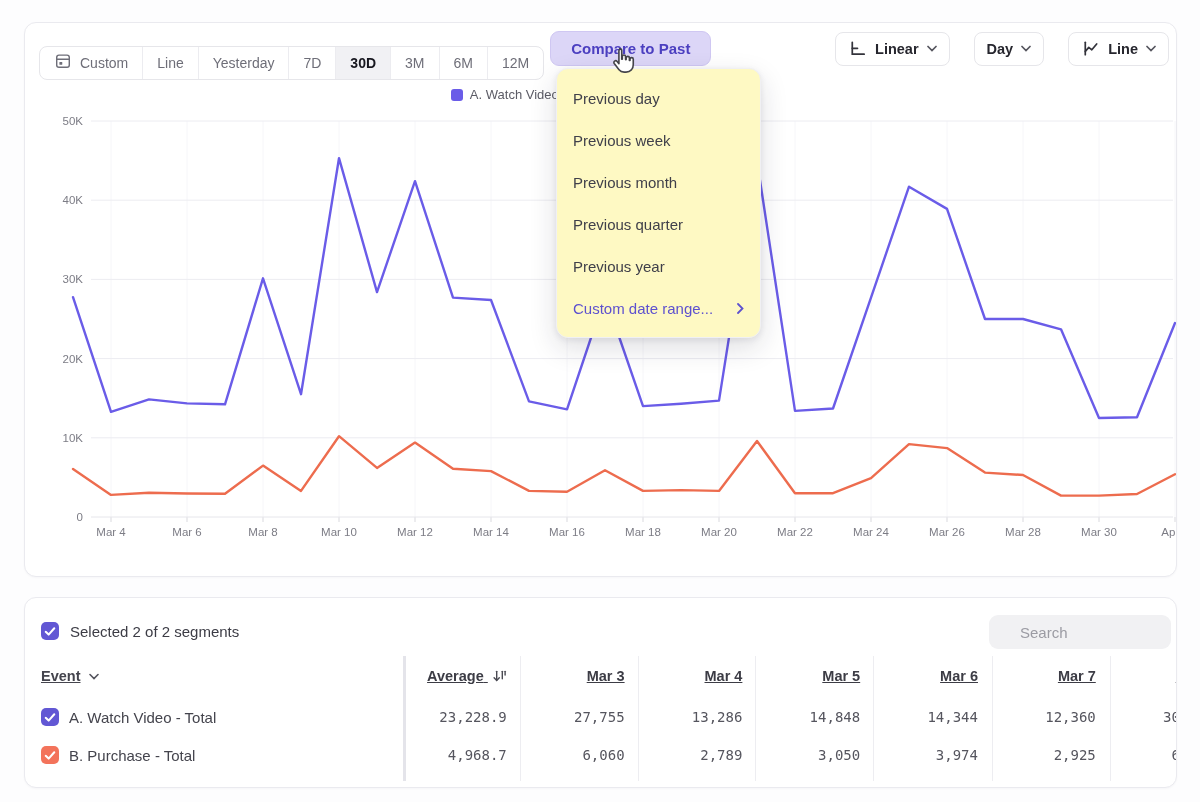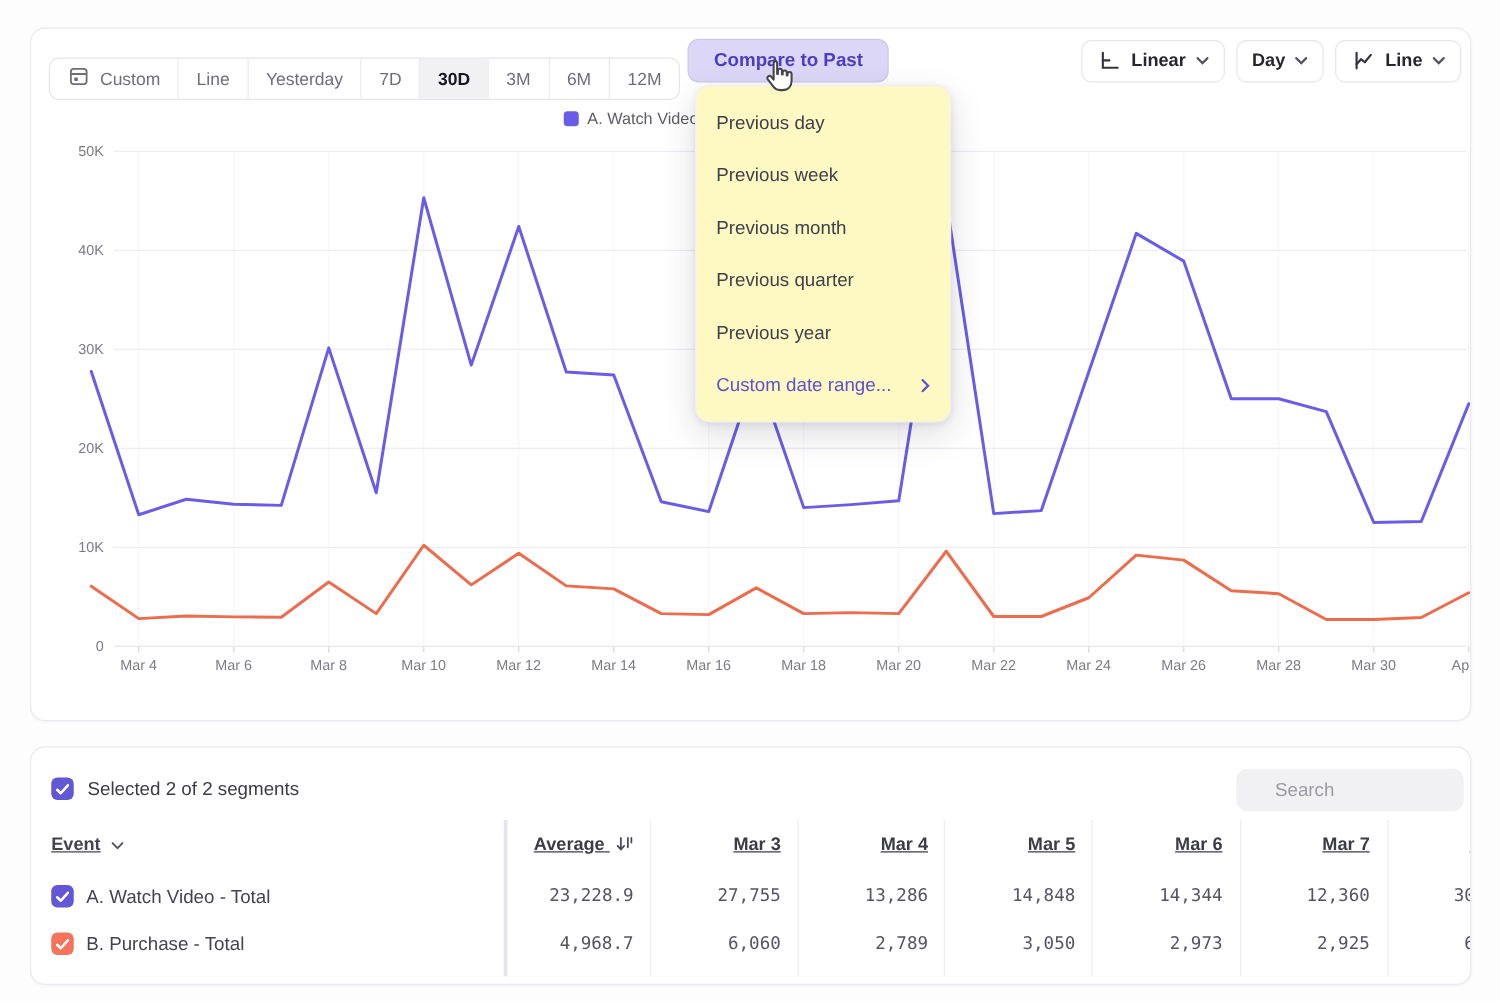--- a/index.html
+++ b/index.html
@@ -32,21 +32,21 @@
   }
   .seg:first-child { border-left:none; }
   .seg.selected { background:#f1f1f4; color:#17171f; font-weight:700; }
   .compare-btn {
     margin-left:6px; height:35px; padding:0 20px; border-radius:9px;
     background:#dcd6f7; border:1px solid #cfc7f2; color:#4b3fc0;
     font-size:15px; font-weight:700; display:flex; align-items:center;
   }
   .toolbar-spacer { flex:1; }
   .tool-btn {
-    height:34px; padding:0 12px; margin-left:9px; border:1px solid #e6e6ea; border-radius:8px;
+    height:34px; padding:0 12px; margin-left:24px; border:1px solid #e6e6ea; border-radius:8px;
     background:#fff; display:flex; align-items:center; gap:8px;
     font-size:14.5px; font-weight:600; color:#26262e;
   }
   .tool-btn svg.glyph { flex:none; }
 
   
   .legend { position:absolute; top:64px; left:0; right:0; display:flex; justify-content:center; gap:24px; }
   .legend-item { display:flex; align-items:center; gap:7px; font-size:13px; color:#5c5c66; }
   .legend-swatch { width:12px; height:12px; border-radius:3px; }
 
@@ -356,19 +356,19 @@
           <svg width="12" height="11" viewBox="0 0 14 12" fill="none" stroke="#fff" stroke-width="2.4" stroke-linecap="round" stroke-linejoin="round">
               <polyline points="2,6.4 5.4,9.6 12,2.2"></polyline>
             </svg>
         </span>
         <span>B. Purchase - Total</span>
       </div>
       <div class="td">4,968.7</div>
       <div class="td">6,060</div>
       <div class="td">2,789</div>
       <div class="td">3,050</div>
-      <div class="td">2,973</div>
+      <div class="td">3,974</div>
       <div class="td">2,925</div>
       <div class="td">6,484</div>
 
     </div>
   </div>
 </div>
 
 </body></html>

